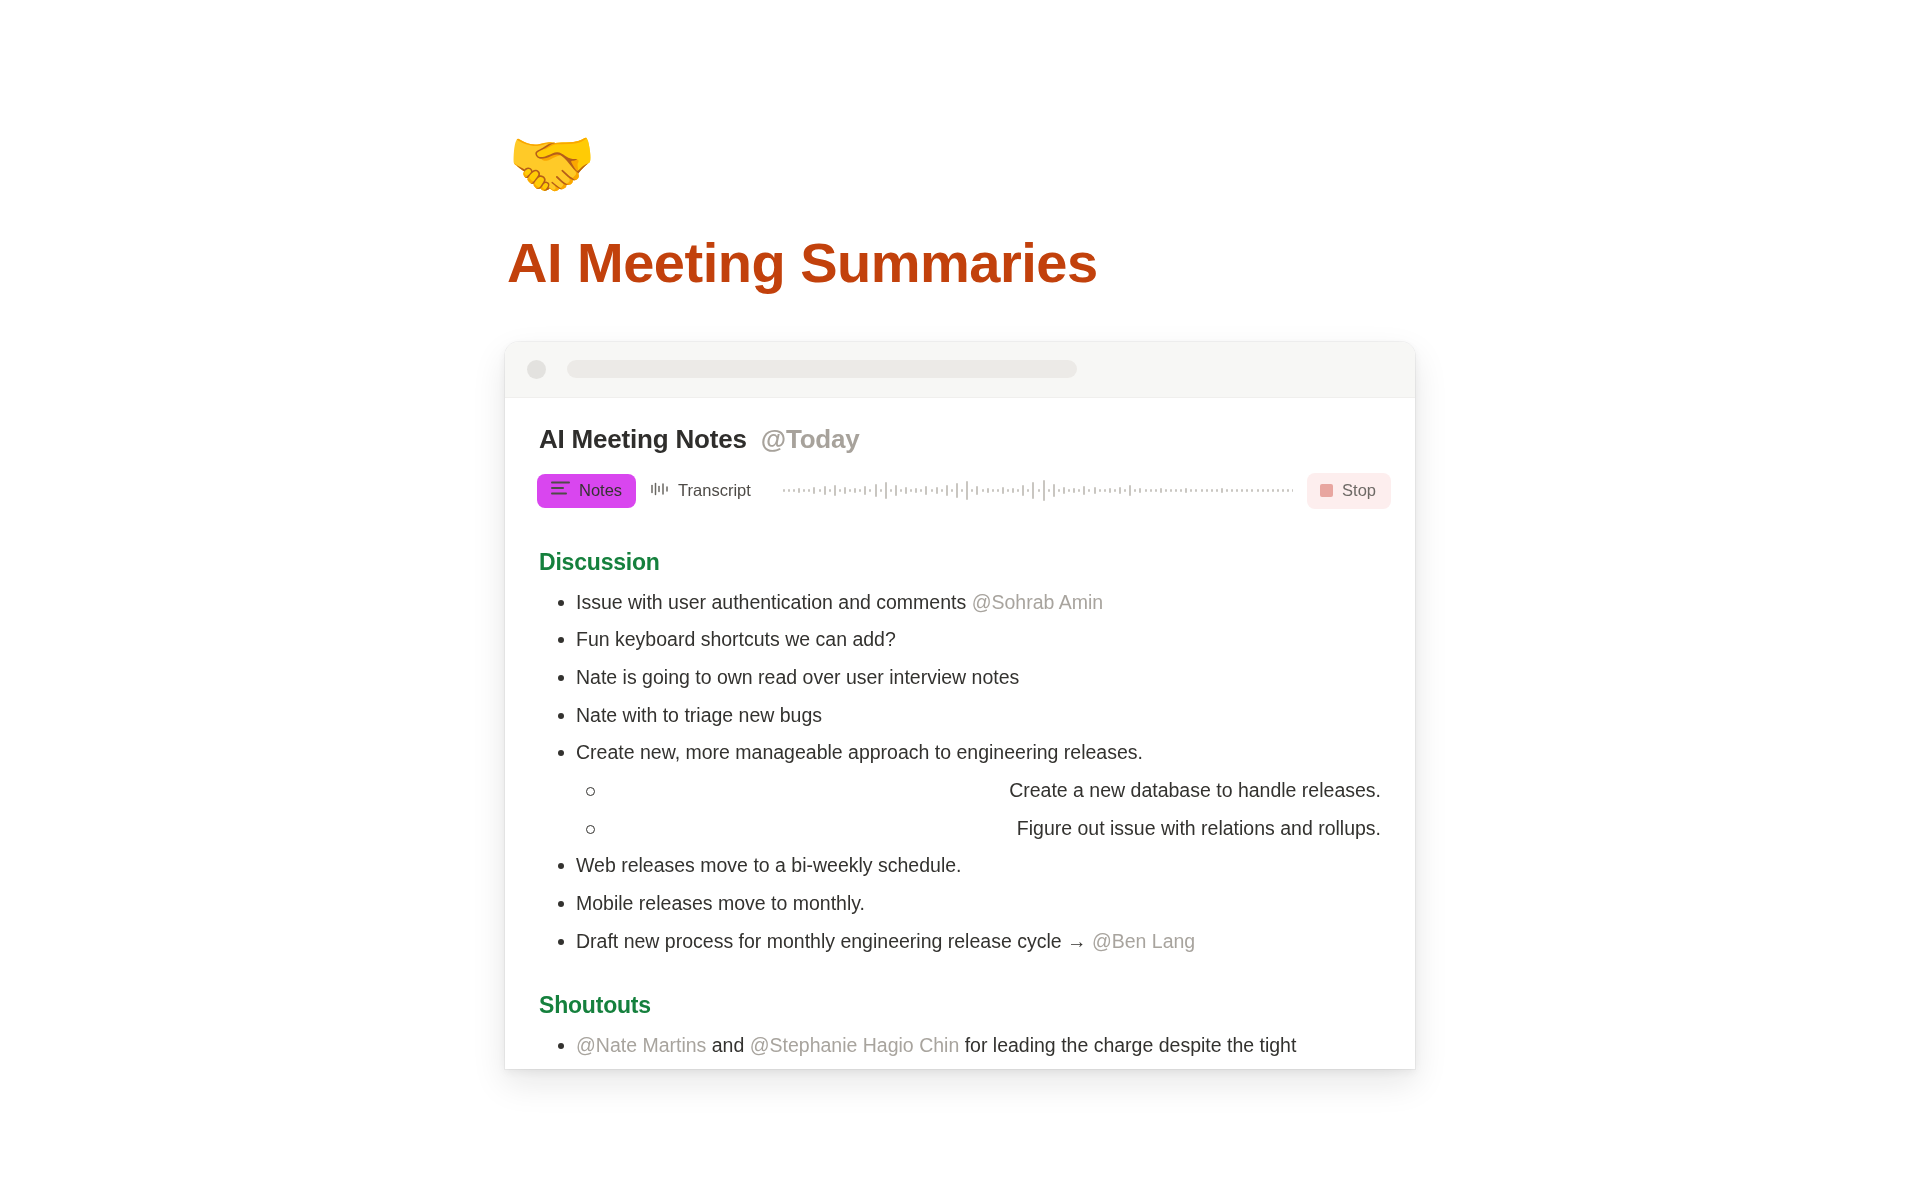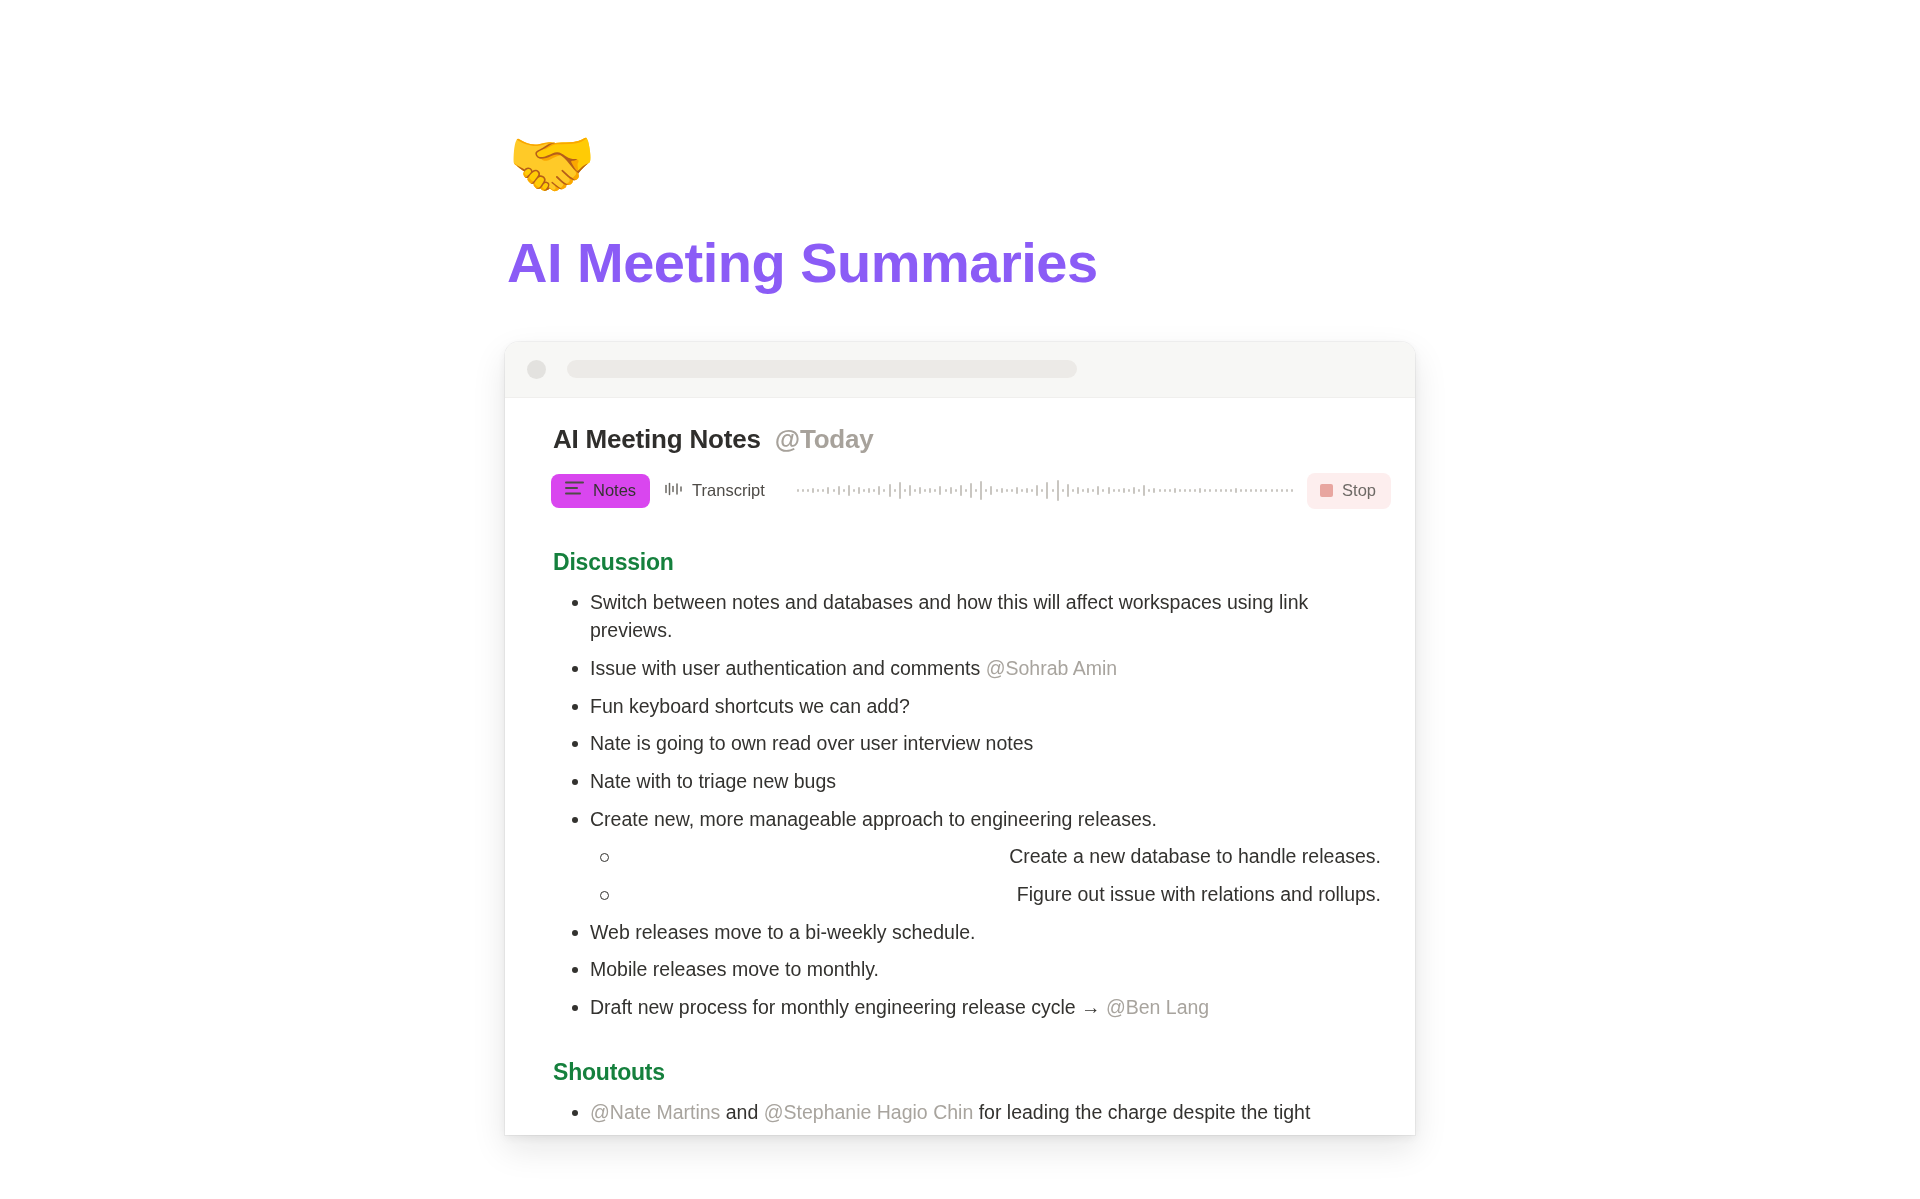--- a/index.html
+++ b/index.html
@@ -29,21 +29,21 @@
     font-size: 72px;
     line-height: 1;
     margin-top: 128px;
     margin-left: 2px;
     letter-spacing: 0;
     user-select: none;
   }
   .page-title {
     font-size: 56px;
     font-weight: bold;
-    color: #8b5cf6;
+    color: #c2410c;
     letter-spacing: -0.5px;
     margin-top: 32px;
     margin-left: 2px;
     line-height: 1.12;
   }
 
   
   .card {
     margin-top: 47px;
     width: 910px;
@@ -69,21 +69,21 @@
   }
   .tb-bar {
     margin-left: 21px;
     height: 18px;
     width: 510px;
     border-radius: 9px;
     background: #eceae7;
   }
 
   .card-body {
-    padding: 26px 0 0 14px;
+    padding: 26px 0 0 0;
     background: #fff;
   }
   .doc-title {
     padding: 0 34px;
     font-size: 26px;
     font-weight: bold;
     color: #2f2e2c;
     letter-spacing: -0.2px;
   }
   .doc-title .date {
@@ -357,21 +357,20 @@
 
           <button class="stop-btn">
             <span class="stop-square"></span>
             <span>Stop</span>
           </button>
         </div>
 
         <div id="sections">
             <div class="section-h">Discussion</div>
             <ul class="bullets">
-              <li><span>Switch between notes and databases and how this will affect workspaces using link previews.</span></li>
               <li><span>Issue with user authentication and comments </span><span class="mention">@Sohrab Amin</span></li>
               <li><span>Fun keyboard shortcuts we can add?</span></li>
               <li><span>Nate is going to own read over user interview notes</span></li>
               <li><span>Nate with to triage new bugs</span></li>
               <li><span>Create new, more manageable approach to engineering releases.</span></li>
               <li class="sub"><span>Create a new database to handle releases.</span></li>
               <li class="sub"><span>Figure out issue with relations and rollups.</span></li>
               <li><span>Web releases move to a bi-weekly schedule.</span></li>
               <li><span>Mobile releases move to monthly.</span></li>
               <li><span>Draft new process for monthly engineering release cycle </span><span class="arrow">→</span><span>  </span><span class="mention">@Ben Lang</span></li>

